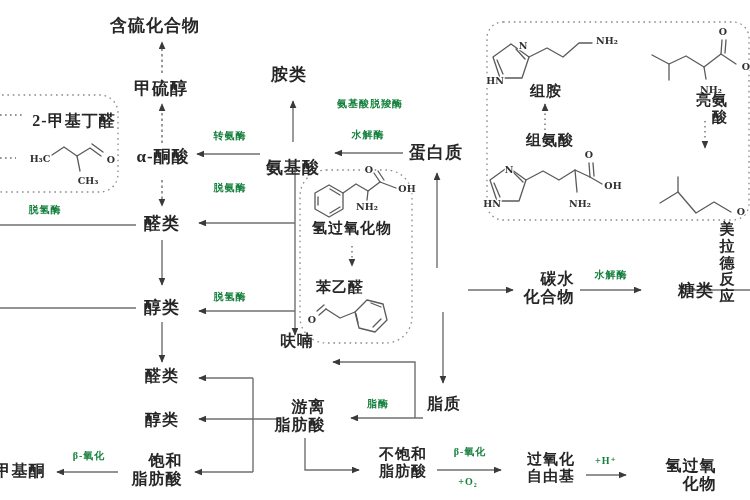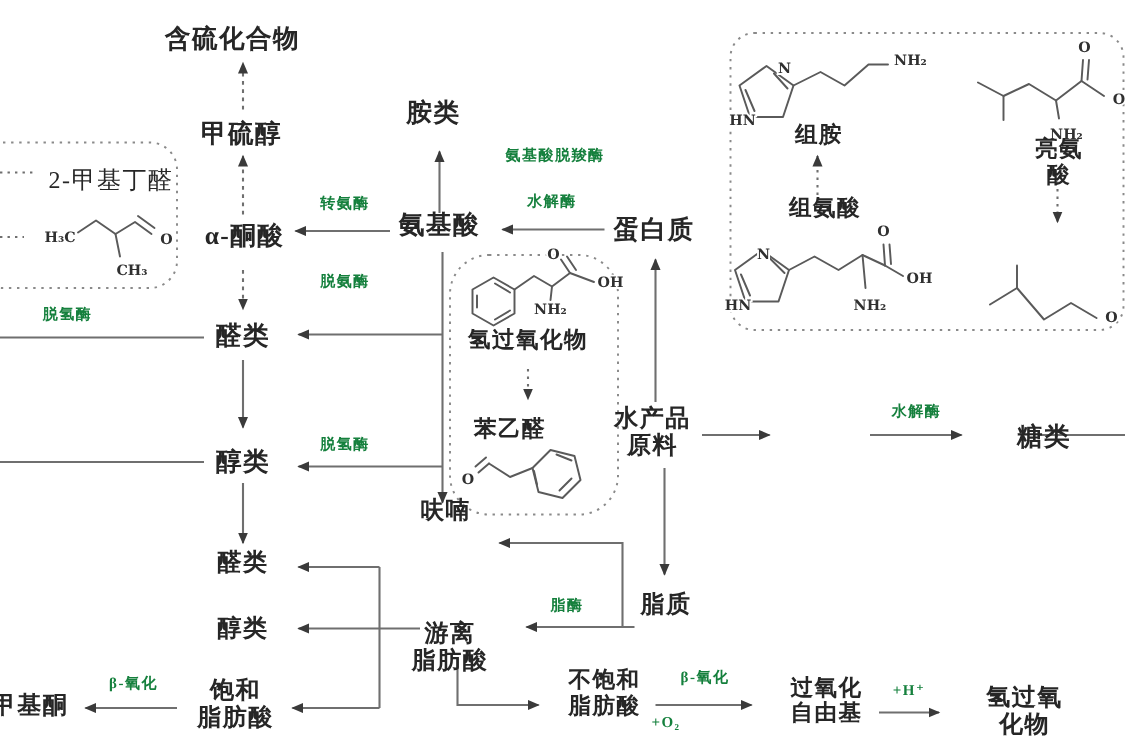--- a/index.html
+++ b/index.html
@@ -1,25 +1,25 @@
 <!DOCTYPE html>
 <html><head>
 <meta charset="utf-8">
 <style>
   html,body{margin:0;padding:0;background:#fff;}
   #stage{position:relative;width:750px;height:500px;background:#ffffff;overflow:hidden;
          font-family:"Liberation Serif","DejaVu Serif",serif;}
   #lines{position:absolute;left:0;top:0;}
   .lbl{position:absolute;transform:translate(-50%,-50%);color:#262626;
-       font-weight:600;white-space:pre-line;text-align:center;line-height:1.12;
+       font-weight:600;white-space:pre-line;text-align:right;line-height:1.12;
        letter-spacing:1px;font-size:16px;}
   .big{font-size:17px;}
   .sm{font-size:15px;}
   .xs{font-size:14px;}
-  .bold{font-weight:400;}
+  .bold{font-weight:700;}
   .enz{font-size:10px;color:#15803d;}
   .struct{stroke:#5a5a5a;stroke-width:1.3;fill:none;stroke-linejoin:round;stroke-linecap:round;}
   .flow{stroke:#6f6f6f;stroke-width:1.4;fill:none;}
   .dash{stroke-dasharray:2.5 3;}
   .dots{stroke-dasharray:1.6 3.4;}
   .box{stroke:#8a8a8a;stroke-width:1.3;fill:none;stroke-dasharray:1.6 3.8;}
   .atom{font-family:"DejaVu Serif","Liberation Serif",serif;font-size:9.5px;font-weight:bold;
         fill:#303030;text-anchor:middle;dominant-baseline:middle;
         paint-order:stroke;stroke:#ffffff;stroke-width:2.5px;}
 </style>
@@ -147,27 +147,29 @@
 <div class="lbl big" style="left:161px;top:89px">甲硫醇</div>
 <div class="lbl big" style="left:163px;top:157px">α-酮酸</div>
 <div class="lbl big" style="left:162px;top:224px">醛类</div>
 <div class="lbl big" style="left:162px;top:308px">醇类</div>
 <div class="lbl" style="left:162px;top:376px">醛类</div>
 <div class="lbl" style="left:162px;top:420px">醇类</div>
 <div class="lbl" style="left:157px;top:470px">饱和
 脂肪酸</div>
 <div class="lbl" style="left:20px;top:471px">甲基酮</div>
 <div class="lbl big" style="left:289px;top:75px">胺类</div>
-<div class="lbl big" style="left:293px;top:150px">氨基酸</div>
+<div class="lbl big" style="left:293px;top:168px">氨基酸</div>
 <div class="lbl big" style="left:436px;top:153px">蛋白质</div>
-<div class="lbl" style="left:435px;top:289px">水产品
-原料</div>
+<div class="lbl" style="left:549px;top:288px">碳水
+化合物</div>
 <div class="lbl big" style="left:696px;top:291px">糖类</div>
+<div class="lbl sm" style="left:721px;top:263px">美拉德
+反应</div>
 <div class="lbl" style="left:297px;top:341px">呋喃</div>
-<div class="lbl" style="left:300px;top:432px">游离
+<div class="lbl" style="left:300px;top:416px">游离
 脂肪酸</div>
 <div class="lbl" style="left:444px;top:404px">脂质</div>
 <div class="lbl sm" style="left:403px;top:463px">不饱和
 脂肪酸</div>
 <div class="lbl" style="left:683px;top:475px">氢过氧化物</div>
 <div class="lbl sm" style="left:551px;top:468px">过氧化
 自由基</div>
 <div class="lbl sm" style="left:352px;top:228px">氢过氧化物</div>
 <div class="lbl sm" style="left:340px;top:287px">苯乙醛</div>
 <div class="lbl bold" style="left:74px;top:121px">2-甲基丁醛</div>
@@ -178,16 +180,16 @@
 <div class="lbl enz" style="left:230px;top:136px">转氨酶</div>
 <div class="lbl enz" style="left:230px;top:188px">脱氨酶</div>
 <div class="lbl enz" style="left:370px;top:104px">氨基酸脱羧酶</div>
 <div class="lbl enz" style="left:368px;top:135px">水解酶</div>
 <div class="lbl enz" style="left:611px;top:275px">水解酶</div>
 <div class="lbl enz" style="left:45px;top:210px">脱氢酶</div>
 <div class="lbl enz" style="left:230px;top:297px">脱氢酶</div>
 <div class="lbl enz" style="left:378px;top:404px">脂酶</div>
 <div class="lbl enz" style="left:89px;top:456px">β-氧化</div>
 <div class="lbl enz" style="left:470px;top:452px">β-氧化</div>
-<div class="lbl enz" style="left:444px;top:482px">+O₂</div>
+<div class="lbl enz" style="left:468px;top:482px">+O₂</div>
 <div class="lbl enz xs" style="left:606px;top:461px">+H⁺</div>
 
 </div>
 
 </body></html>

